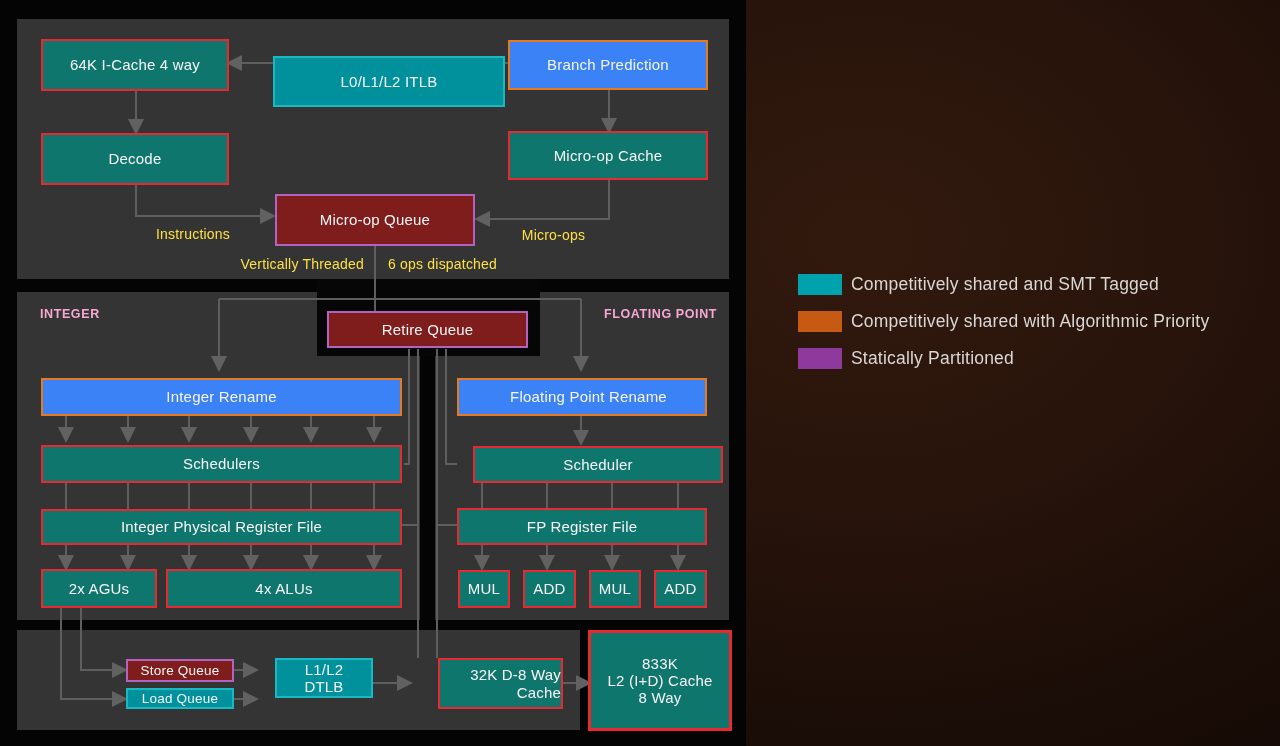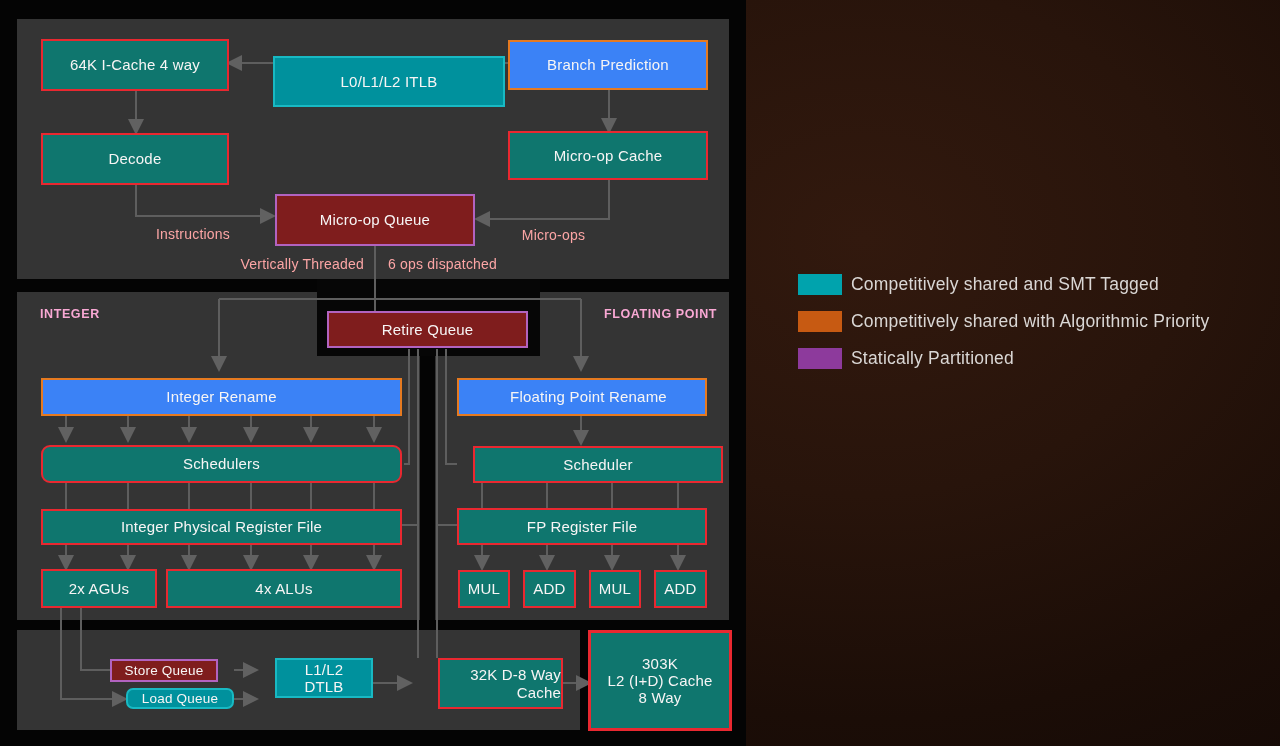--- a/index.html
+++ b/index.html
@@ -22,21 +22,21 @@
   .teal{background:#00919d;border-color:#18b9c3;}
   .orange{background:#3b82f6;border-color:#e67a20;}
   .purple{background:#7f1d1d;border-color:#b263c0;}
   .l2box{border-width:3px;}
   .small{font-size:13.5px;}
   .seclabel{
     position:absolute;z-index:4;color:#f9a8d4;font-size:12.5px;font-weight:bold;
     letter-spacing:.6px;
   }
   .flowlabel{
-    position:absolute;z-index:4;color:#fca5a5;font-size:14px;letter-spacing:.2px;
+    position:absolute;z-index:4;color:#fde047;font-size:14px;letter-spacing:.2px;
   }
   #rightpane{
     position:absolute;left:746px;top:0;width:534px;height:746px;
     background:radial-gradient(ellipse 820px 640px at 22% 32%, #32190e 0%, #28140b 40%, #1b0d07 75%, #150a06 100%);
   }
   #legend{position:absolute;left:52px;top:274px;}
   .legrow{display:flex;align-items:center;margin-bottom:16px;height:21px;}
   .swatch{width:44px;height:21px;flex:0 0 44px;}
   .leglabel{margin-left:9px;color:#dad7d5;font-size:17.5px;letter-spacing:.2px;white-space:nowrap;}
 </style>
@@ -147,21 +147,21 @@
 
   <div class="box purple" style="left:327px;top:311px;width:201px;height:37px;">
       <span>Retire Queue</span>
     </div>
   <div class="box orange" style="left:41px;top:378px;width:361px;height:38px;">
       <span>Integer Rename</span>
     </div>
   <div class="box orange" style="left:457px;top:378px;width:250px;height:38px;padding-left:13px;">
       <span>Floating Point Rename</span>
     </div>
-  <div class="box red" style="left:41px;top:445px;width:361px;height:38px;border-radius:9px;">
+  <div class="box red" style="left:41px;top:445px;width:361px;height:38px;">
       <span>Schedulers</span>
     </div>
   <div class="box red" style="left:457px;top:446px;width:250px;height:37px;margin-left:16px;">
       <span>Scheduler</span>
     </div>
   <div class="box red" style="left:41px;top:509px;width:361px;height:36px;">
       <span>Integer Physical Register File</span>
     </div>
   <div class="box red" style="left:457px;top:508px;width:250px;height:37px;">
       <span>FP Register File</span>
@@ -179,36 +179,36 @@
   <div class="box red" style="left:523px;top:570px;width:53px;height:38px;">
       <span>ADD</span>
     </div>
   <div class="box red" style="left:589px;top:570px;width:52px;height:38px;">
       <span>MUL</span>
     </div>
   <div class="box red" style="left:654px;top:570px;width:53px;height:38px;">
       <span>ADD</span>
     </div>
 
-  <div class="box purple small" style="left:110px;top:659px;width:108px;height:23px;">
+  <div class="box purple small" style="left:126px;top:659px;width:108px;height:23px;">
       <span>Store Queue</span>
     </div>
-  <div class="box teal small" style="left:126px;top:688px;width:108px;height:21px;border-radius:7px;">
+  <div class="box teal small" style="left:126px;top:688px;width:108px;height:21px;">
       <span>Load Queue</span>
     </div>
   <div class="box teal" style="left:275px;top:658px;width:98px;height:40px;">
     <span>L1/L2</span>
     <span>DTLB</span>
   </div>
   <div class="box red" style="left:438px;top:658px;width:125px;height:51px;align-items:flex-end;">
     <span>32K D-8 Way</span>
     <span>Cache</span>
   </div>
   <div class="box red l2box" style="left:588px;top:630px;width:144px;height:101px;">
-    <span>303K</span>
+    <span>833K</span>
     <span>L2 (I+D) Cache</span>
     <span>8 Way</span>
   </div>
 
   <div id="rightpane">
     <div id="legend">
       <div class="legrow">
         <div class="swatch" style="background: rgb(0, 163, 173);"></div>
         <div class="leglabel">Competitively shared and SMT Tagged</div>
       </div>

